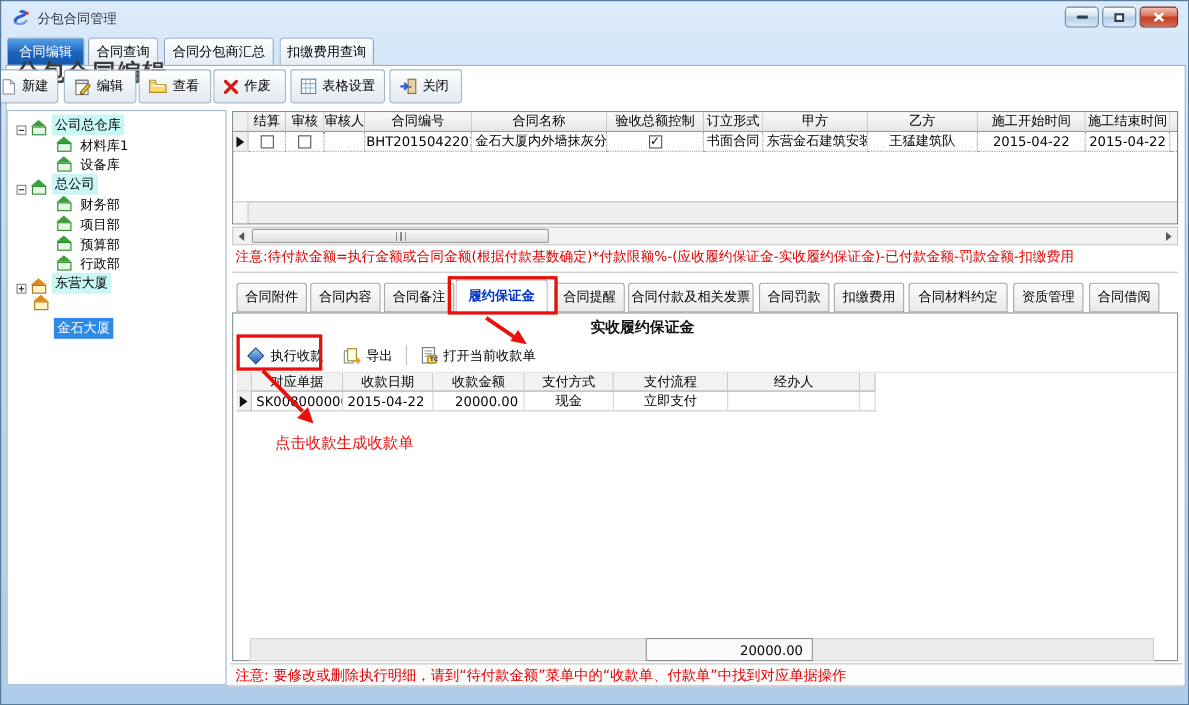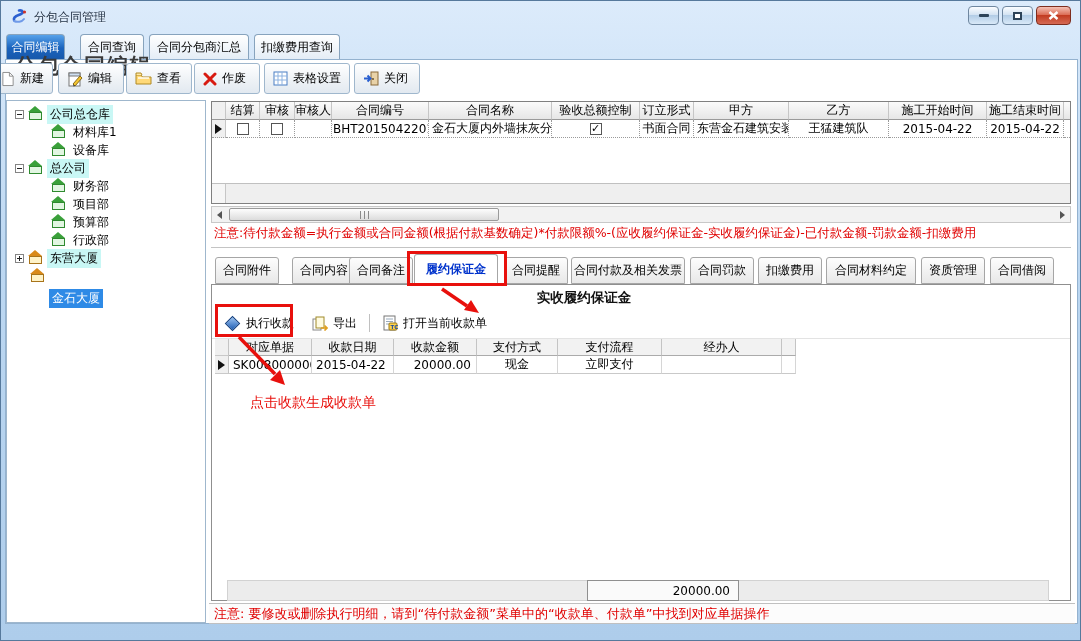--- a/index.html
+++ b/index.html
@@ -47,21 +47,21 @@
   .lbl.sel { background:#2e8ae6; color:#fff;margin-top:44px; }
   .exp { width:9px; height:9px; border:1px solid #848484; background:#fff; position:relative; flex:0 0 9px; }
   .exp::before { content:""; position:absolute; left:1px; top:3px; width:5px; height:1px; background:#222; }
   .exp.plus::after { content:""; position:absolute; left:3px; top:1px; width:1px; height:5px; background:#222; }
   .house { position:relative; width:13px; height:8px; margin:4px 5px 0 5px; flex:0 0 13px; }
   .house::before { content:""; position:absolute; top:-6px; left:-1px; border-left:7px solid transparent;
     border-right:7px solid transparent; border-bottom:6px solid #3aa03a; }
   .house .body { position:absolute; inset:0; background:#e2f6e2; border:1px solid #2f8a2f; }
   .house.yellow::before { border-bottom-color:#d98a1a; }
   .house.yellow .body { background:#fff3c8; border-color:#a8741a; }
-  .indent1 { padding-left:8px; } .indent2 { padding-left:40px; } .indent1b { padding-left:19px; }
+  .indent1 { padding-left:8px;align-items:flex-end; } .indent2 { padding-left:40px; } .indent1b { padding-left:19px; }
 
   
   .grid-top { position:absolute; left:210px; top:100px; width:860px; height:103px;
     background:#fff; border:1px solid #808080; z-index:2; overflow:hidden; }
   .gh { position:absolute; top:0; height:18px; background:linear-gradient(#fbfbfb,#e6e6e6);
     border-right:1px solid #c6c6c6; border-bottom:1px solid #9a9a9a;
     display:flex; align-items:center; justify-content:center; overflow:hidden; white-space:nowrap; }
   .gc { position:absolute; top:18px; height:18px; border-right:1px dotted #9a9a9a; border-bottom:1px dotted #9a9a9a;
     display:flex; align-items:center; justify-content:center; overflow:hidden; white-space:nowrap; }
   .gc.left { justify-content:flex-start; padding-left:3px; }
@@ -153,21 +153,21 @@
         </div>
       <div class="wbtn close-b">
         <svg width="11" height="9">
             <path d="M1.5 1 L9.5 8 M9.5 1 L1.5 8" stroke="#fff" stroke-width="2.4"></path>
           </svg>
       </div>
     </div>
   </div>
 
   <div class="tabstrip">
-    <div class="mtab active" style="left:1px;width:59px;">
+    <div class="mtab active" style="left:1px;width:71px;">
         <span>合同编辑</span>
       </div>
     <div class="mtab" style="left:75px;width:64px;">
         <span>合同查询</span>
       </div>
     <div class="mtab" style="left:144px;width:100px;">
         <span>合同分包商汇总</span>
       </div>
     <div class="mtab" style="left:249px;width:86px;">
         <span>扣缴费用查询</span>
@@ -345,21 +345,21 @@
         <span class="tri-r"></span>
       </span>
   </div>
 
   <div class="payment-note">注意:待付款金额=执行金额或合同金额(根据付款基数确定)*付款限额%-(应收履约保证金-实收履约保证金)-已付款金额-罚款金额-扣缴费用</div>
   <div class="sep"></div>
 
   <div class="dtab" style="left:214px;width:64px;">
       <span>合同附件</span>
     </div>
-  <div class="dtab" style="left:291px;width:64px;">
+  <div class="dtab" style="left:281px;width:64px;">
       <span>合同内容</span>
     </div>
   <div class="dtab" style="left:348px;width:64px;">
       <span>合同备注</span>
     </div>
   <div class="dtab active" style="left:413px;width:84px;">
       <span>履约保证金</span>
     </div>
   <div class="dtab" style="left:503px;width:64px;">
       <span>合同提醒</span>

